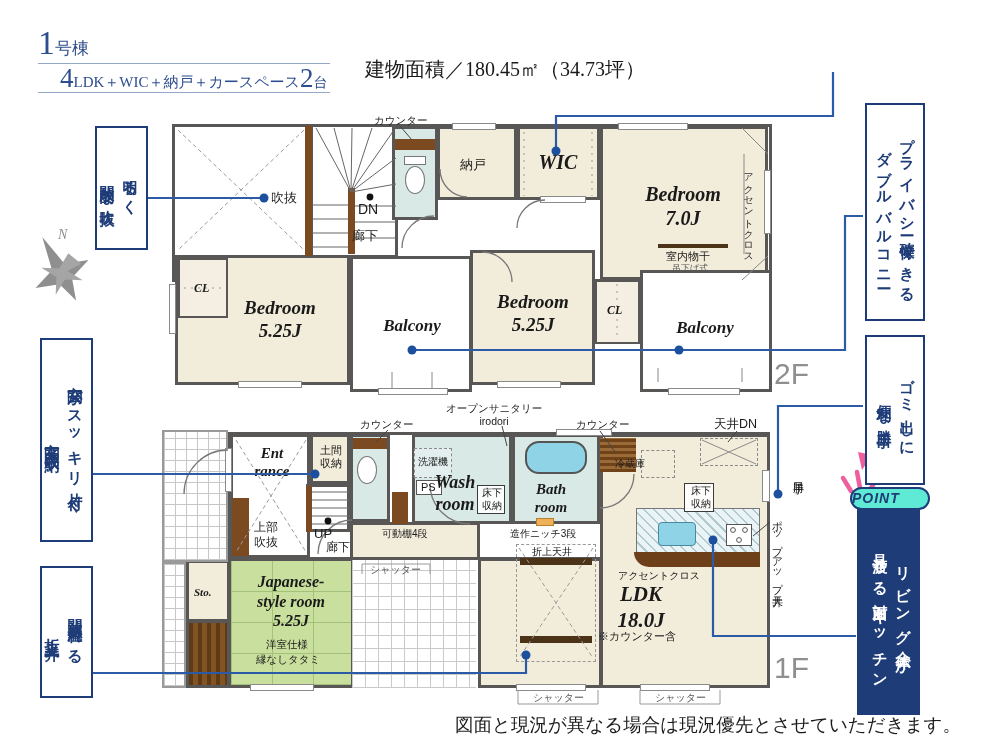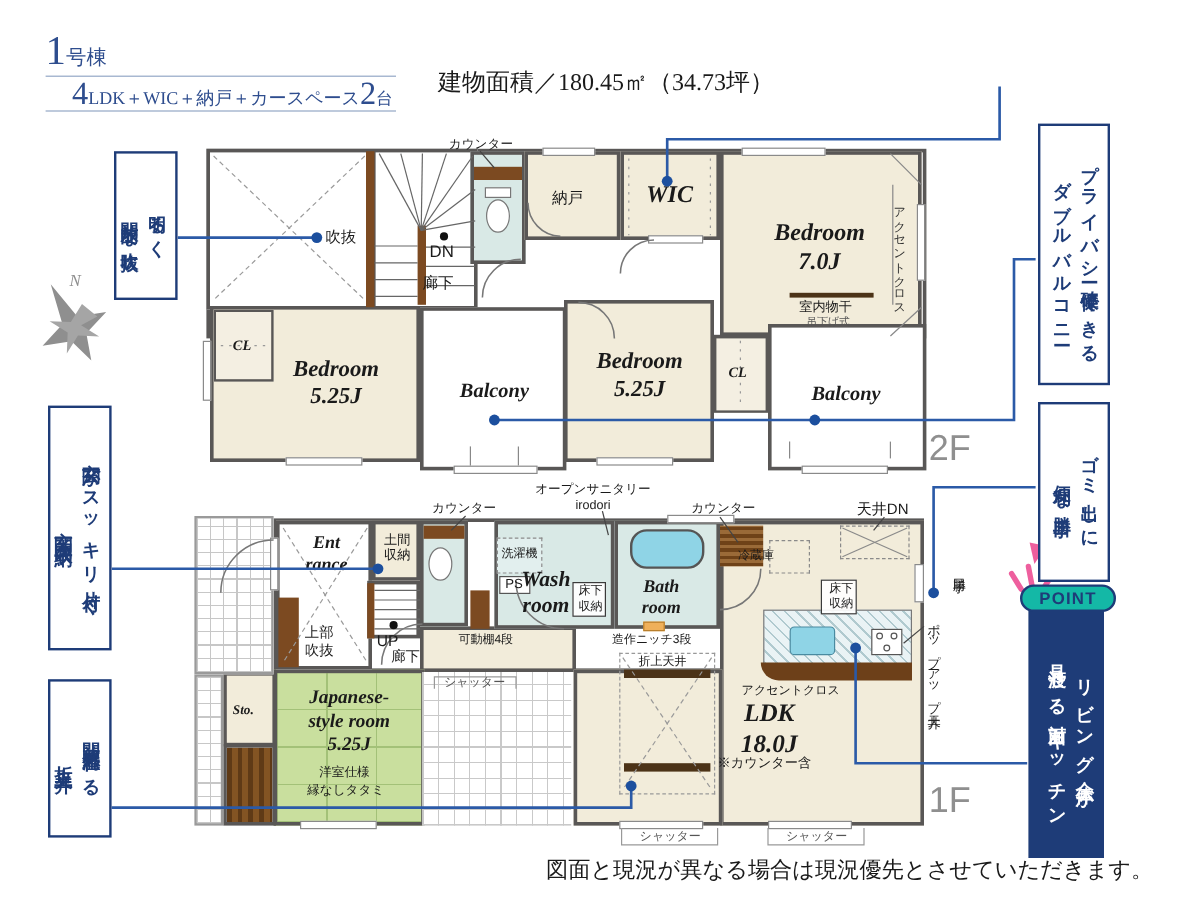--- a/index.html
+++ b/index.html
@@ -23,22 +23,22 @@
   .graylbl{color:#8f8f8f}
   .vbox{position:absolute;box-sizing:border-box;border:2px solid #1e3c78;background:#fff;color:#1e3c78;
         writing-mode:vertical-rl;font-weight:bold;font-size:15px;letter-spacing:3px;text-align:center;
         z-index:7;padding:6px 5px}
   .vbox span{display:block;padding:0 2px}
   .callout{position:absolute;box-sizing:border-box;border:2px solid #1e3c78;background:#fff;color:#1e3c78;
            font-weight:bold;font-size:17px;line-height:1.35;padding:4px 9px;z-index:7;letter-spacing:1px}
   .navybox{position:absolute;box-sizing:border-box;background:#1e3c78;color:#fff;writing-mode:vertical-rl;
            font-weight:bold;font-size:15px;letter-spacing:4px;text-align:center;z-index:7;padding:8px 6px}
   .navybox span{display:block;padding:0 2px}
-  .badge{position:absolute;box-sizing:border-box;background:#14b8a6;border:2.5px solid #1e3c78;border-radius:12px;
-         color:#1e3c78;font-weight:bold;font-size:14px;text-align:center;line-height:18px;z-index:8;letter-spacing:1px}
+  .badge{position:absolute;box-sizing:border-box;background:#5eead4;border:2.5px solid #1e3c78;border-radius:12px;
+         color:#1e3c78;font-weight:bold;font-style:italic;font-size:14px;text-align:left;line-height:18px;z-index:8;letter-spacing:1px}
   .hline{position:absolute;background:#93a7c6;height:1px;z-index:4}
   .grid-car{background-color:#fff;background-image:
      repeating-linear-gradient(0deg,#c7c7c7 0 1px,transparent 1px 11px),
      repeating-linear-gradient(90deg,#c7c7c7 0 1px,transparent 1px 11px);border:2px solid #9a9a9a}
   .grid-tile{background-color:#fff;background-image:
      repeating-linear-gradient(0deg,#c9c9c9 0 1px,transparent 1px 13px),
      repeating-linear-gradient(90deg,#c9c9c9 0 1px,transparent 1px 13px)}
   .tatami{background-color:#c9df9e;background-image:
      repeating-linear-gradient(0deg,#a3c178 0 1px,transparent 1px 31px),
      repeating-linear-gradient(90deg,#a3c178 0 1px,transparent 1px 41px)}

